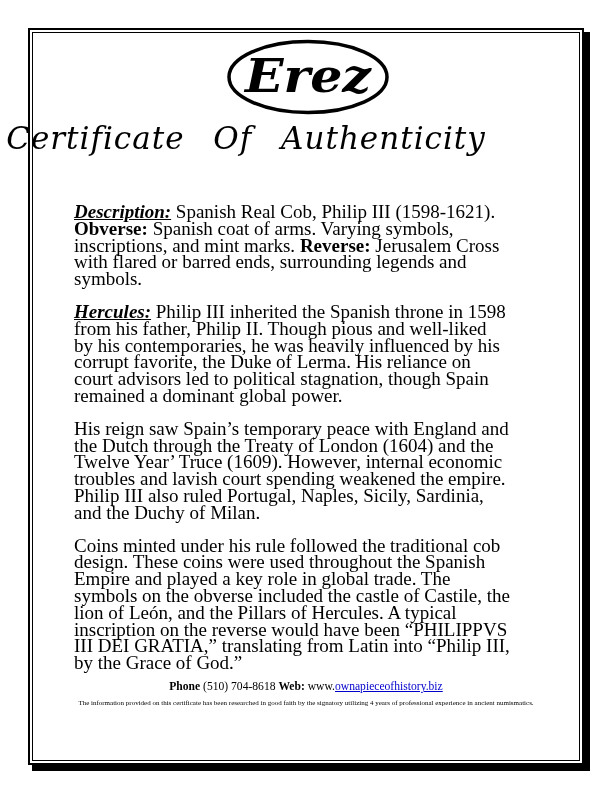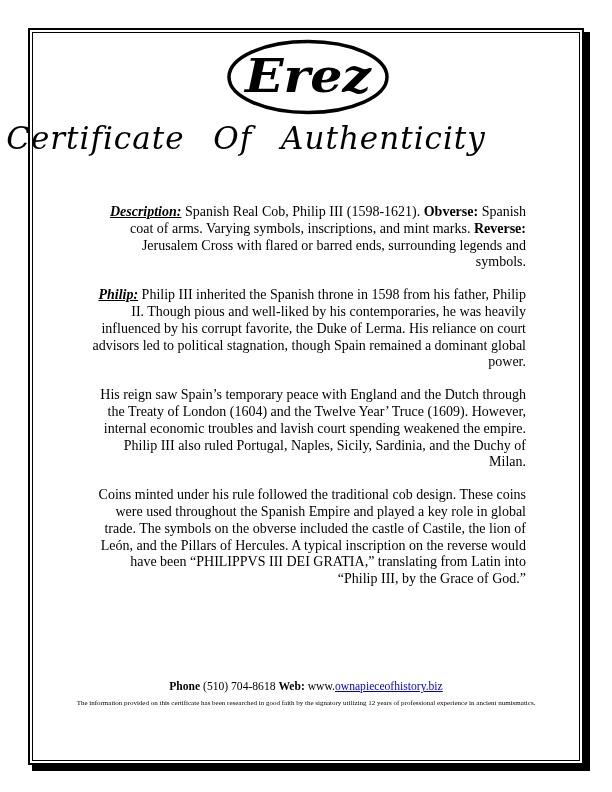--- a/index.html
+++ b/index.html
@@ -59,26 +59,26 @@
     font-style: italic;
     font-size: 31px;
     letter-spacing: 1px;
     word-spacing: 18px;
     white-space: nowrap;
   }
 
   
   .body-text {
     position: absolute;
-    left: 90px;
+    left: 74px;
     top: 204px;
     width: 436px;
-    font-size: 14px;
+    font-size: 19px;
     line-height: 16.8px;
-    text-align: right;
+    text-align: left;
   }
   .body-text p {
     margin: 0 0 16px 0;
   }
   .run-label {
     font-weight: bold;
     font-style: italic;
     text-decoration: underline;
   }
   .run-bold {
@@ -129,27 +129,27 @@
   <svg class="logo" viewBox="0 0 168 78" xmlns="http://www.w3.org/2000/svg">
     <ellipse cx="84" cy="39" rx="79" ry="35.5" fill="none" stroke="#000" stroke-width="3.5"></ellipse>
     <text x="84" y="54" text-anchor="middle" textLength="126" lengthAdjust="spacingAndGlyphs">Erez</text>
   </svg>
 
   <div class="title">Certificate Of Authenticity</div>
 
   <div class="body-text">
     <p><span class="run-label">Description:</span><span> Spanish Real Cob, Philip III (1598-1621). </span><span class="run-bold">Obverse:</span><span> Spanish coat of arms. Varying symbols, inscriptions, and mint marks. </span><span class="run-bold">Reverse:</span><span> Jerusalem Cross with flared or barred ends, surrounding legends and symbols.</span></p>
 
-    <p><span class="run-label">Philip:</span><span> Philip III inherited the Spanish throne in 1598 from his father, Philip II. Though pious and well-liked by his contemporaries, he was heavily influenced by his corrupt favorite, the Duke of Lerma. His reliance on court advisors led to political stagnation, though Spain remained a dominant global power.</span></p>
+    <p><span class="run-label">Hercules:</span><span> Philip III inherited the Spanish throne in 1598 from his father, Philip II. Though pious and well-liked by his contemporaries, he was heavily influenced by his corrupt favorite, the Duke of Lerma. His reliance on court advisors led to political stagnation, though Spain remained a dominant global power.</span></p>
 
     <p><span>His reign saw Spain’s temporary peace with England and the Dutch through the Treaty of London (1604) and the Twelve Year’ Truce (1609). However, internal economic troubles and lavish court spending weakened the empire. Philip III also ruled Portugal, Naples, Sicily, Sardinia, and the Duchy of Milan.</span></p>
 
     <p><span>Coins minted under his rule followed the traditional cob design. These coins were used throughout the Spanish Empire and played a key role in global trade. The symbols on the obverse included the castle of Castile, the lion of León, and the Pillars of Hercules. A typical inscription on the reverse would have been “PHILIPPVS III DEI GRATIA,” translating from Latin into “Philip III, by the Grace of God.”</span></p>
   </div>
 
   <div class="footer">
     <div class="footer-contact"><b>Phone</b><span> (510) 704-8618 </span><b>Web:</b><span> www.</span><a class="link">ownapieceofhistory.biz</a></div>
     <div class="disclaimer">
-      <div>The information provided on this certificate has been researched in good faith by the signatory utilizing 12 years of professional experience in ancient numismatics.</div>
+      <div>The information provided on this certificate has been researched in good faith by the signatory utilizing 4 years of professional experience in ancient numismatics.</div>
     </div>
   </div>
 
 </div>
 
 </body></html>

